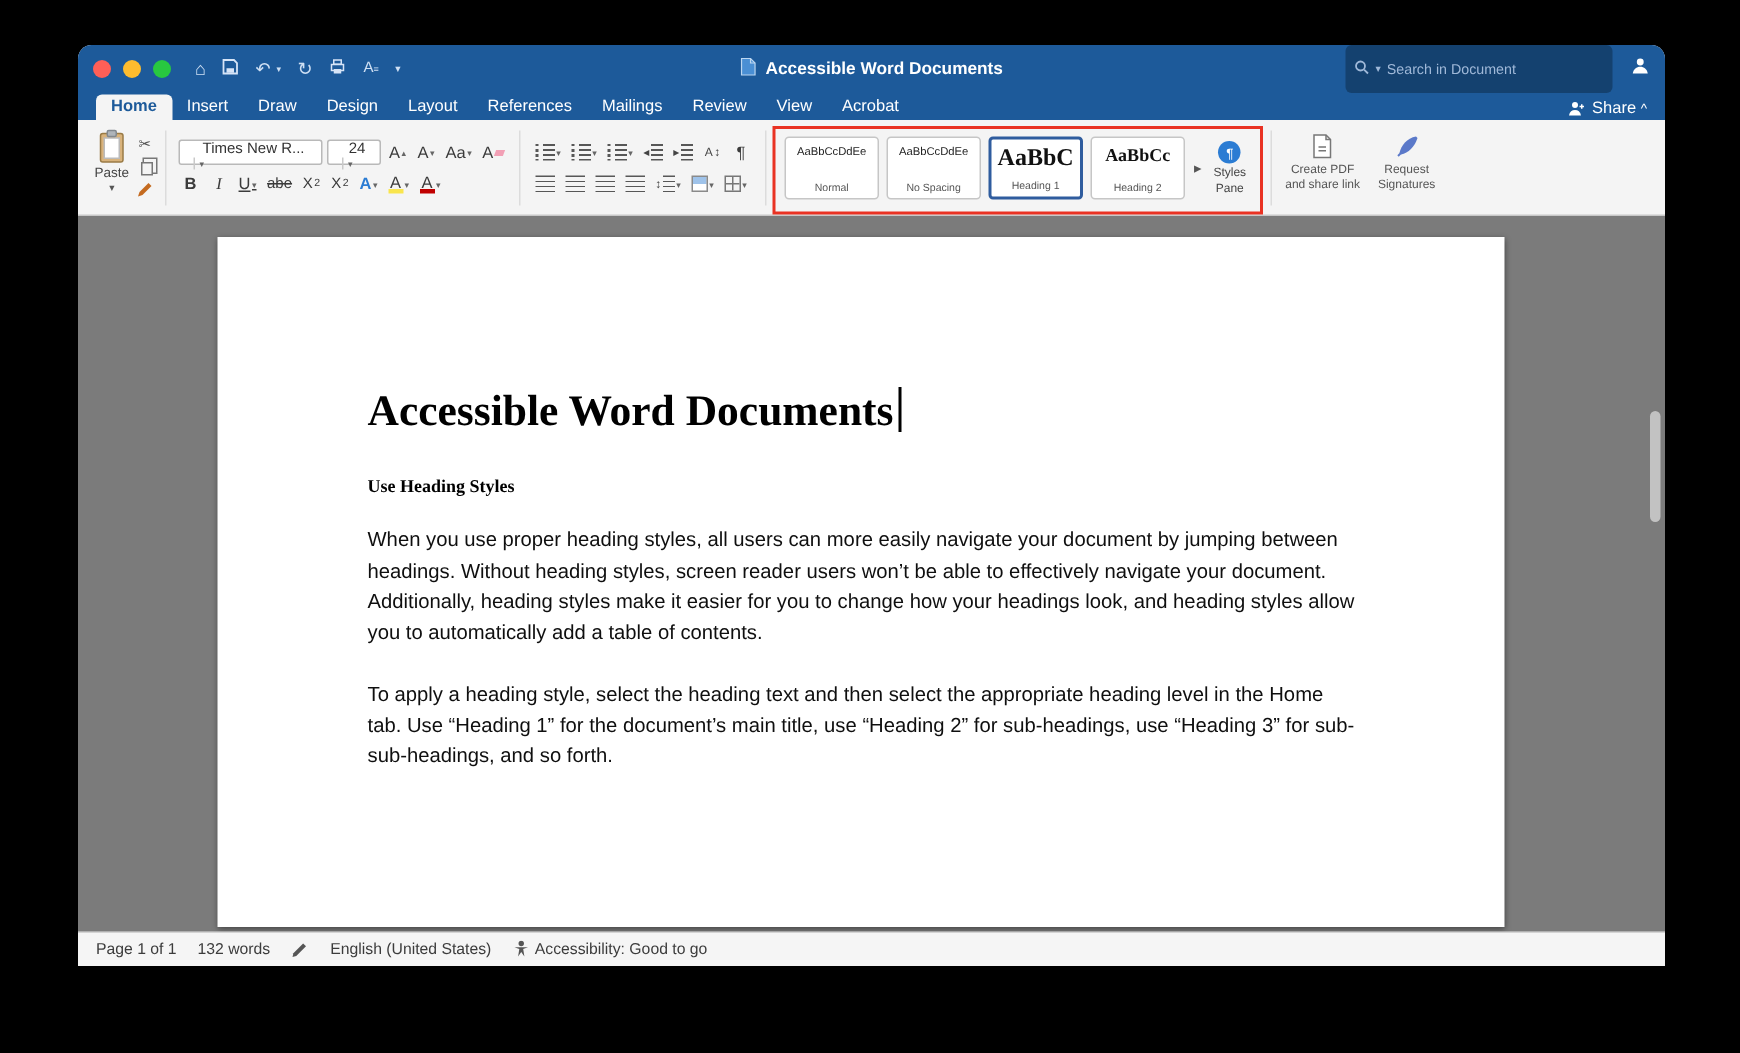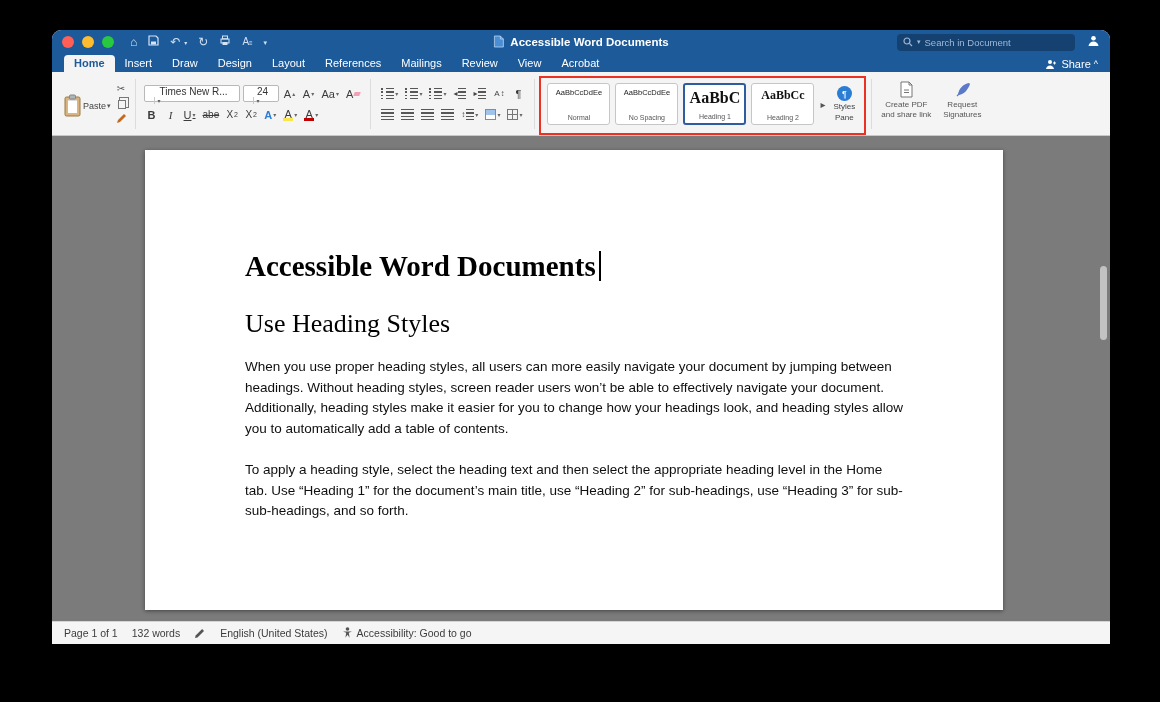--- a/index.html
+++ b/index.html
@@ -15,40 +15,40 @@
     padding:0 10px; position:relative; color:#d6e4f7; }
   .lights { display:flex; gap:8px; margin-right:16px; }
   .light { width:12px; height:12px; border-radius:50%; border:none; padding:0; }
   .l-red{background:#ff5f57;} .l-yellow{background:#febc2e;} .l-green{background:#28c840;}
   .qa { display:flex; align-items:center; gap:11px; font-size:12px; color:#cfe0f4; }
   .qa .glyph { line-height:1; cursor:default; }
   .mini-dd { font-size:6px; color:#cfe0f4; margin-left:-7px; }
   .tb-center { position:absolute; left:50%; transform:translateX(-50%); display:flex;
     align-items:center; gap:6px; font-size:11.5px; font-weight:bold; color:#fff; white-space:nowrap; }
   .tb-right { margin-left:auto; display:flex; align-items:center; gap:12px; }
-  .searchbox { width:178px; height:17px; background:rgba(0,0,0,.28); border-radius:4px;
+  .searchbox { width:178px; height:32px; background:rgba(0,0,0,.28); border-radius:4px;
     display:flex; align-items:center; gap:4px; padding:0 6px; }
   .searchbox input { flex:1; background:transparent; border:none; outline:none;
     font-size:9.5px; color:#e8f0fa; font-family:inherit; }
   .searchbox input::placeholder { color:#9fb8d8; }
 
   
   .tabrow { flex:0 0 18px; background:#1d5a9a; display:flex; align-items:flex-end; padding:0 12px; }
   .tab { font-size:11px; color:#fff; padding:2px 10px 3px; border-radius:4px 4px 0 0; cursor:default; }
   .tab.active { background:#f4f4f4; color:#1d5a9a; font-weight:bold; }
   .tabrow-right { margin-left:auto; display:flex; align-items:center; gap:3px;
     color:#fff; font-size:11px; padding-bottom:2px; }
 
   
   .ribbon { flex:0 0 64px; background:#f4f4f4; border-bottom:1px solid #c8c8c8;
     display:flex; align-items:stretch; padding:3px 6px 2px 8px; gap:5px; }
   .vsep { width:1px; background:#dcdcdc; margin:4px 1px; }
   .rgroup { display:flex; }
 
-  .paste-btn { display:flex; flex-direction:row; align-items:center; justify-content:flex-start;
+  .paste-btn { display:flex; flex-direction:column; align-items:center; justify-content:flex-start;
     font-size:9px; color:#444; padding:3px 3px 0; gap:1px; }
   .clip-col { display:flex; flex-direction:column; justify-content:center; gap:4px;
     font-size:10px; color:#555; padding:0 2px; align-items:center; }
   .ic-copy { display:inline-block; width:8px; height:9px; border:1px solid #777; background:#f4f4f4;
     box-shadow:2px -2px 0 0 #f4f4f4, 2px -2px 0 1px #777; margin:2px 0 0 2px; }
 
   .stack { display:flex; flex-direction:column; gap:4px; padding:3px 2px; justify-content:center; }
   .row { display:flex; align-items:center; gap:3px; }
   .combo { display:flex; align-items:center; background:#fff; border:1px solid #b9b9b9;
     border-radius:2px; height:17px; font-size:10px; color:#333; padding:0 0 0 4px;flex-direction:column; }
@@ -102,21 +102,21 @@
 
   
   .docarea { flex:1 1 auto; background:#7b7b7b; position:relative; overflow:hidden; }
   .page { position:absolute; left:93px; top:14px; width:858px; height:460px; background:#fff;
     box-shadow:0 1px 4px rgba(0,0,0,.45); padding:100px 100px 0; }
   .doc-title { font-family:"Liberation Serif",serif; font-weight:bold; font-size:29px; color:#000;
     margin-bottom:26px; white-space:nowrap; }
   .caret { display:inline-block; width:2px; height:30px; background:#000; margin-left:3px; vertical-align:-5px; }
   .doc-intro { color:#8d8d8d; font-size:13px; line-height:1.5; letter-spacing:.3px;
     max-width:650px; margin-bottom:26px; }
-  .doc-h2 { font-family:"Liberation Serif",serif; font-weight:normal; font-size:26px; color:#000; margin-bottom:18px; }
+  .doc-h2 { font-family:"Liberation Serif",serif; font-weight:bold; font-size:12px; color:#000; margin-bottom:18px; }
   .doc-p { font-size:13.5px; line-height:1.52; color:#0f0f0f; max-width:662px; margin-bottom:21px; }
   .scroll-thumb { position:absolute; right:3px; top:130px; width:7px; height:74px;
     background:#c2c2c2; border-radius:4px; }
 
   
   .statusbar { flex:0 0 23px; background:#f5f5f5; border-top:1px solid #d4d4d4;
     display:flex; align-items:center; padding:0 12px; font-size:10.5px; color:#3c3c3c; gap:14px; }
   .sb-right { margin-left:auto; display:flex; align-items:center; gap:9px; }
   .sb-item { display:flex; align-items:center; gap:4px; cursor:default; }
   .focus-icon { display:inline-block; width:10px; height:8px; border:1.3px solid #555; }

